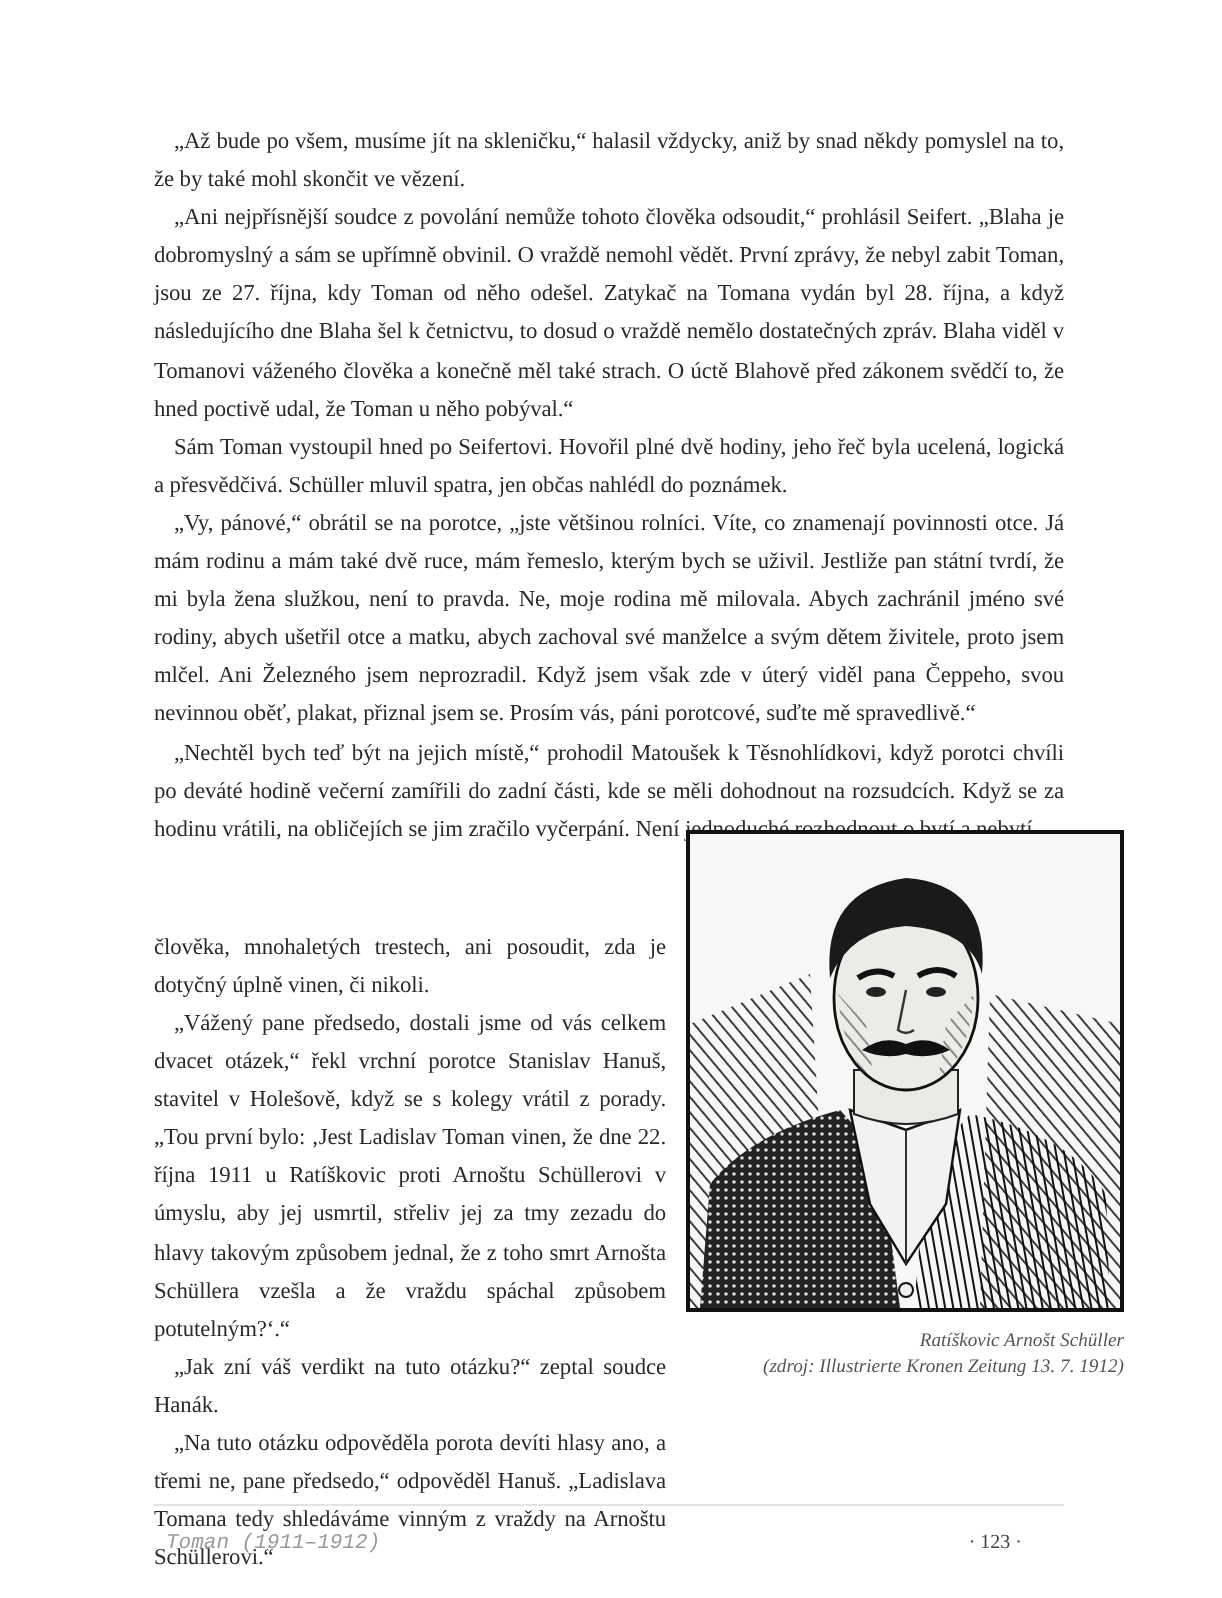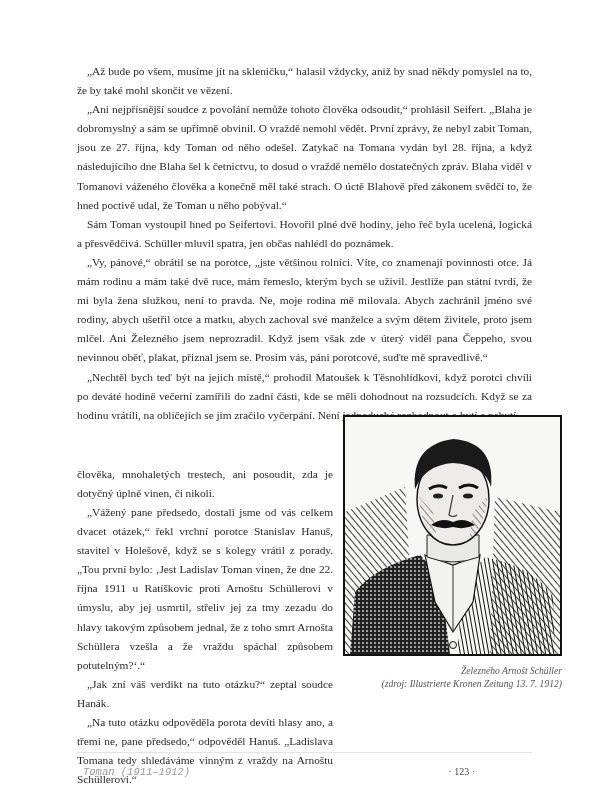--- a/index.html
+++ b/index.html
@@ -2,21 +2,21 @@
 <html><head>
 <meta charset="utf-8">
 <style>
   html, body { margin: 0; padding: 0; }
   body {
     width: 611px; height: 799px; background: #ffffff;
     position: relative; overflow: hidden;
     font-family: "DejaVu Serif", "Liberation Serif", serif;
     color: #2a2a2a;
   }
-  .page { position: absolute; left: 0; top: 0; width: 554px; height: 799px; }
+  .page { position: absolute; left: 0; top: 0; width: 554px; height: 799px; padding-left: 36px; }
   .text {
     position: absolute; left: 77px; top: 62px; width: 455px;
     font-family: "Liberation Serif", serif;
     font-size: 11.4px; line-height: 19.1px; text-align: justify;
     letter-spacing: -0.05px;
   }
   .text p { margin: 0; text-indent: 10px; }
   .text p.noindent { text-indent: 0; margin-top: 40px; }
   .narrow { width: 256px; }
   .figure {
@@ -103,20 +103,20 @@
       <path d="M86,108 Q97,100 108,105 Q119,100 130,108 Q119,113 108,110 Q97,113 86,108 Z" fill="#111"></path>
 
       <path d="M74,80 Q76,110 92,124 L88,95 Z" fill="url(#hatch)" opacity="0.5"></path>
       <path d="M142,80 Q140,110 124,124 L128,95 Z" fill="url(#hatch)" opacity="0.5"></path>
 
       <circle cx="108" cy="228" r="3.5" fill="#eee" stroke="#111" stroke-width="1"></circle>
     </svg>
   </div>
 
   <div class="caption">
-    <div>Železného Arnošt Schüller</div>
+    <div>Ratíškovic Arnošt Schüller</div>
     <div>(zdroj: Illustrierte Kronen Zeitung 13. 7. 1912)</div>
   </div>
 
   <div class="rule"></div>
   <div class="footer-title">Toman (1911–1912)</div>
   <div class="footer-page">· 123 ·</div>
 </div>
 
 </body></html>

